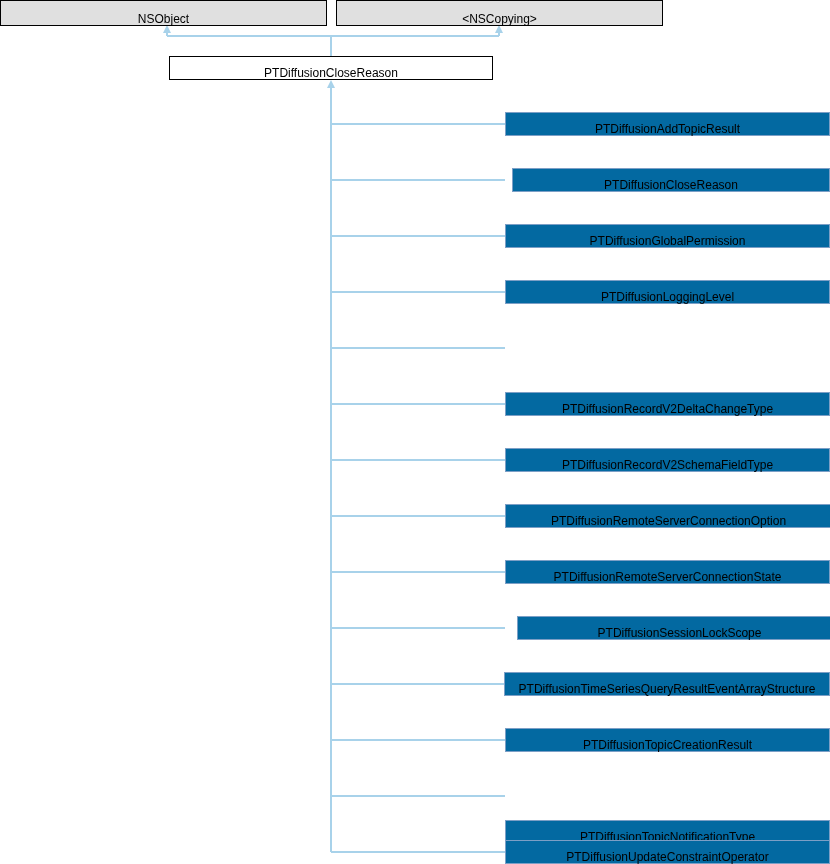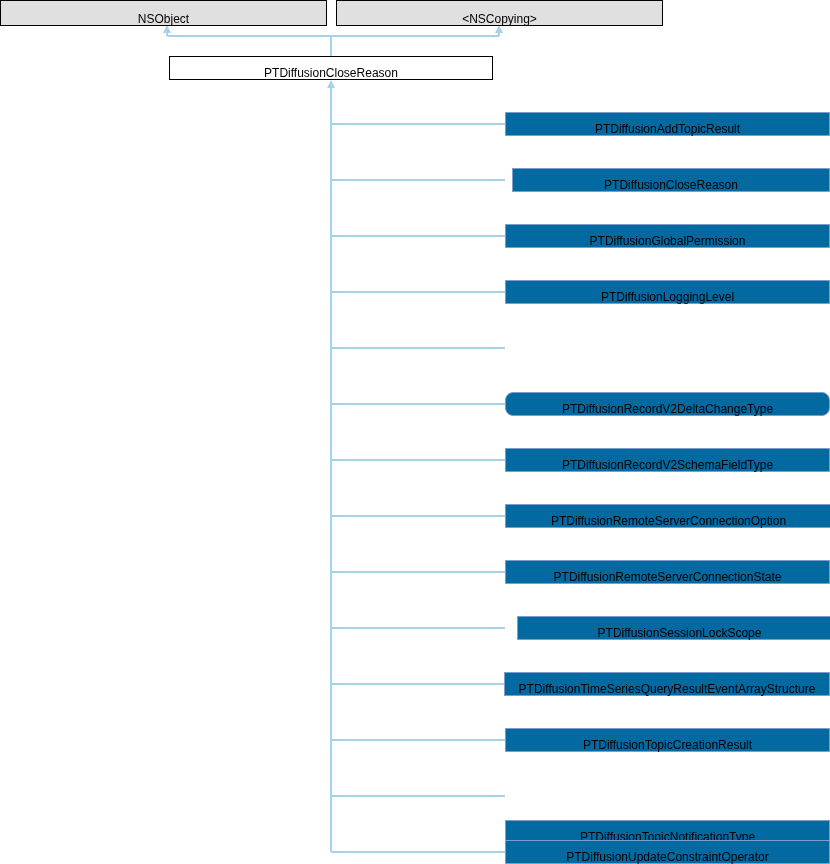--- a/index.html
+++ b/index.html
@@ -131,21 +131,21 @@
 
   <div class="node derived" style="left:505px; top:224px; width:325px; height:24px;">
     <span class="node-label">PTDiffusionGlobalPermission</span>
   </div>
 
   <div class="node derived" style="left:505px; top:280px; width:325px; height:24px;">
     <span class="node-label">PTDiffusionLoggingLevel</span>
   </div>
 
 
-  <div class="node derived" style="left:505px; top:392px; width:325px; height:24px;border-radius:8px;">
+  <div class="node derived" style="left:505px; top:392px; width:325px; height:24px;">
     <span class="node-label">PTDiffusionRecordV2DeltaChangeType</span>
   </div>
 
   <div class="node derived" style="left:505px; top:448px; width:325px; height:24px;">
     <span class="node-label">PTDiffusionRecordV2SchemaFieldType</span>
   </div>
 
   <div class="node derived" style="left:505px; top:504px; width:327px; height:24px;">
     <span class="node-label">PTDiffusionRemoteServerConnectionOption</span>
   </div>

